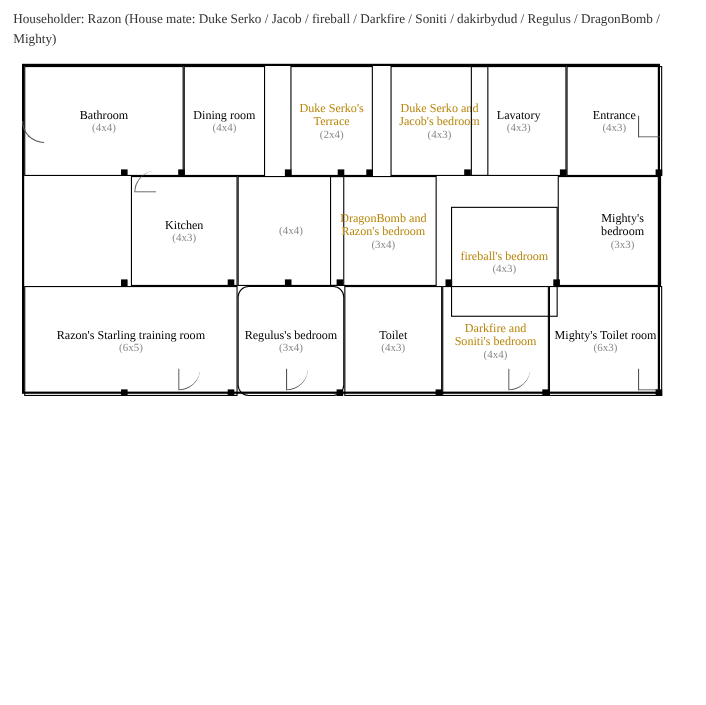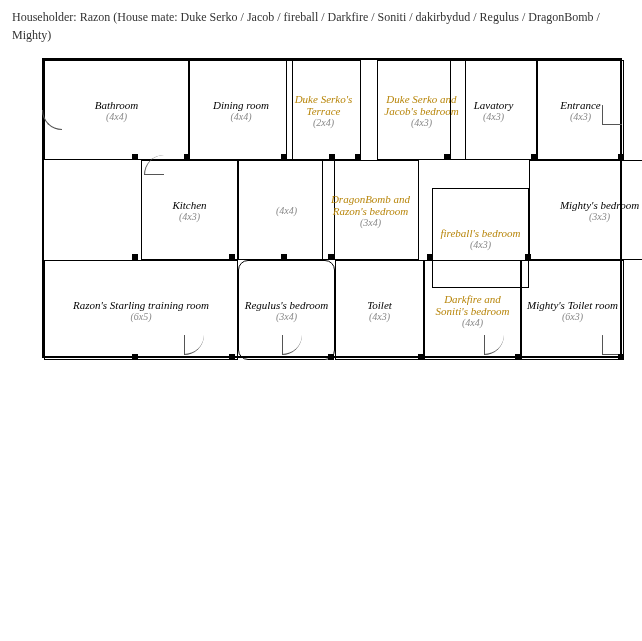--- a/index.html
+++ b/index.html
@@ -12,24 +12,23 @@
       overflow: hidden;
     }
     .header {
       padding: 8px 12px 4px 12px;
       font-size: 12px;
       line-height: 1.5;
       color: #333;
     }
     .floorplan-container {
       display: flex;
-      justify-content: flex-end;
+      justify-content: flex-start;
       align-items: center;
       padding: 10px 20px;
-      font-style: italic;
     }
     .floorplan {
       position: relative;
       border: 2px solid #000;
       width: 580px;
       height: 300px;
     }
     
     .room {
       position: absolute;
@@ -77,21 +76,21 @@
   <span>Householder: Razon (House mate: Duke Serko / Jacob / fireball / Darkfire / Soniti / dakirbydud / Regulus / DragonBomb / Mighty)</span>
 </div>
 
 <div class="floorplan-container">
   <div class="floorplan" id="floorplan">
 
   <div class="room" style="left: 0px; top: 0px; width: 145px; height: 100px;">
         <span class="room-name">Bathroom</span>
         <span class="room-size">(4x4)</span>
       </div>
-      <div class="room" style="left: 145px; top: 0px; width: 104px; height: 100px;">
+      <div class="room" style="left: 145px; top: 0px; width: 74px; height: 100px;">
         <span class="room-name">Dining room</span>
         <span class="room-size">(4x4)</span>
       </div>
       <div class="room" style="left: 242px; top: 0px; width: 75px; height: 100px;">
         <span class="room-name colored">Duke Serko's Terrace</span>
         <span class="room-size">(2x4)</span>
       </div>
       <div class="room" style="left: 333px; top: 0px; width: 89px; height: 100px;">
         <span class="room-name colored">Duke Serko and Jacob's bedroom</span>
         <span class="room-size">(4x3)</span>
@@ -112,21 +111,21 @@
         <span class="room-size">(4x4)</span>
       </div>
       <div class="room" style="left: 278px; top: 100px; width: 97px; height: 100px;">
         <span class="room-name colored">DragonBomb and Razon's bedroom</span>
         <span class="room-size">(3x4)</span>
       </div>
       <div class="room" style="left: 388px; top: 100px; width: 97px; height: 100px; margin-top: 28px;">
         <span class="room-name colored">fireball's bedroom</span>
         <span class="room-size">(4x3)</span>
       </div>
-      <div class="room" style="left: 485px; top: 100px; width: 117px; height: 100px; padding-left: 26px;">
+      <div class="room" style="left: 485px; top: 100px; width: 94px; height: 100px; padding-left: 26px;">
         <span class="room-name">Mighty's bedroom</span>
         <span class="room-size">(3x3)</span>
       </div>
       <div class="room" style="left: 0px; top: 200px; width: 194px; height: 100px;">
         <span class="room-name">Razon's Starling training room</span>
         <span class="room-size">(6x5)</span>
       </div>
       <div class="room" style="left: 194px; top: 200px; width: 97px; height: 100px; border-radius: 10px;">
         <span class="room-name">Regulus's bedroom</span>
         <span class="room-size">(3x4)</span>

